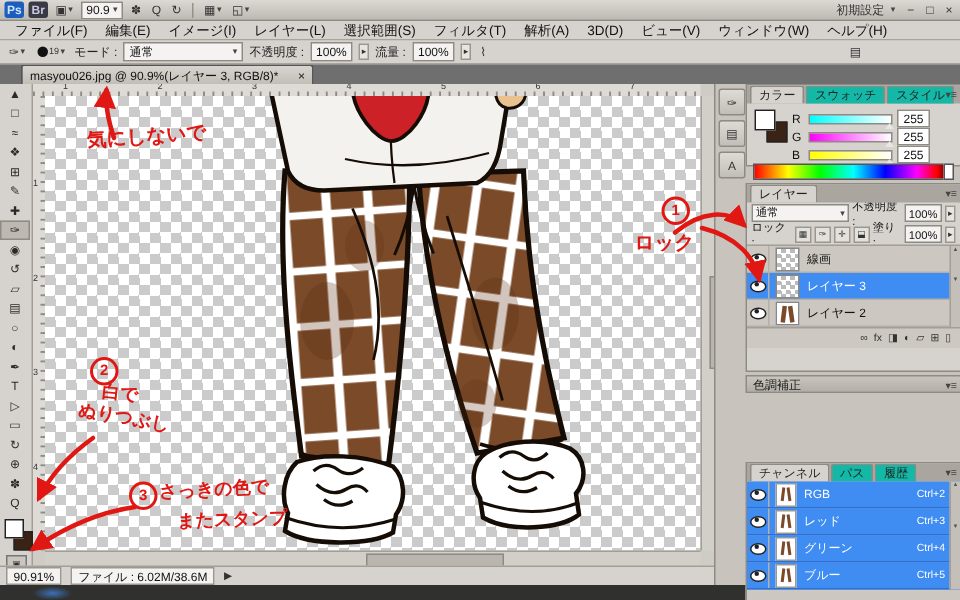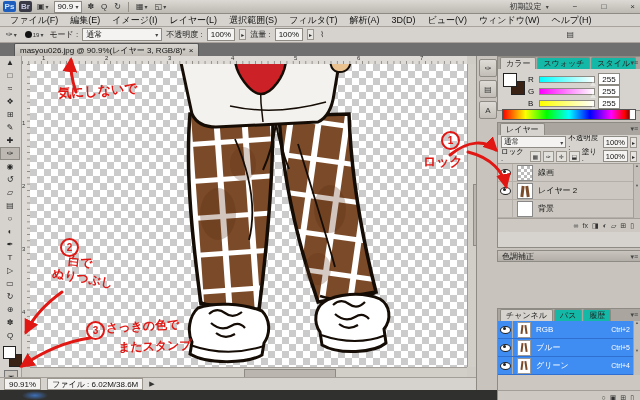--- a/index.html
+++ b/index.html
@@ -14,42 +14,42 @@
     display:flex;align-items:center;gap:3px;padding:0 3px;box-sizing:border-box;}
   .appicon{height:11px;min-width:13px;display:flex;align-items:center;justify-content:center;
     font-size:8px;border-radius:2px;}
   .ps-badge{background:#1d5dbd;color:#cfe4ff;font-weight:bold;}
   .br-badge{background:#3a3a46;color:#c8c8e0;font-weight:bold;}
   .barbtn{color:#333;font-size:8px;padding:0 2px;display:flex;align-items:center;gap:1px;}
   .zoombox{background:#f4f3f1;border:1px solid #8e8a84;height:10px;padding:0 3px;
     font-size:8px;display:flex;align-items:center;}
   .caret{font-size:6px;color:#444;}
   .bar-sep{width:1px;height:10px;background:#979289;margin:0 2px;}
-  #workspace-area{margin-left:auto;display:flex;align-items:center;gap:20px;}
+  #workspace-area{margin-left:auto;display:flex;align-items:center;gap:4px;}
   .winbtn{font-size:8px;color:#333;padding:0 2px;}
   
   #menu-bar{left:0;top:14px;width:640px;height:13px;background:#d6d3ce;
     border-bottom:1px solid #a8a49d;display:flex;align-items:center;padding-left:4px;box-sizing:border-box;}
   .menu-item{padding:0 6px;font-size:9px;white-space:nowrap;}
   
   #options-bar{left:0;top:27px;width:640px;height:16px;background:#d6d3ce;
     border-bottom:1px solid #a8a49d;display:flex;align-items:center;gap:4px;
     padding:0 4px;box-sizing:border-box;font-size:8px;}
   .opt-field{background:#f4f3f1;border:1px solid #8e8a84;height:11px;display:flex;
     align-items:center;padding:0 3px;gap:2px;}
   .opt-label{color:#222;}
   .brush-dot{width:7px;height:7px;border-radius:50%;background:#111;display:inline-block;}
   .spin{font-size:6px;color:#333;border:1px solid #9b968e;background:#e7e5e1;
     padding:0 1px;height:9px;display:flex;align-items:center;}
   
   #tab-bar{left:0;top:43px;width:640px;height:13px;background:#6f6f6f;
     display:flex;align-items:flex-end;box-sizing:border-box;}
   #doc-tab{margin-left:14px;height:12px;background:linear-gradient(#d8d5d0,#c2beb7);
     border:1px solid #555;border-bottom:none;display:flex;align-items:center;
-    padding:0 5px;gap:3px;font-size:8px;border-radius:2px 2px 0 0;}
+    padding:0 5px;gap:13px;font-size:8px;border-radius:2px 2px 0 0;}
   
   #toolbar{left:0;top:56px;width:22px;height:334px;background:#d6d3ce;
     border-right:1px solid #a39f98;box-sizing:border-box;}
   .tool{width:20px;height:13px;display:flex;align-items:center;justify-content:center;}
   .tool.selected{background:#bdb9b2;border:1px solid #8e8a84;box-sizing:border-box;}
   .tool-glyph{font-size:8px;color:#2a2a2a;line-height:1;}
   #swatches{left:3px;top:290px;width:18px;height:20px;position:absolute;}
   #bg-swatch{position:absolute;left:6px;top:8px;width:11px;height:11px;border:1px solid #222;}
   #fg-swatch{position:absolute;left:0;top:0;width:11px;height:11px;border:1px solid #222;background:#fff;}
   #quickmask-btn{position:absolute;left:4px;top:314px;width:12px;height:10px;
@@ -474,32 +474,34 @@
       <span class="spin">▸</span>
     </div>
     <div id="layers-list" style="position:relative">
       <div class="layer-row">
           <div class="eyebox">
             <div class="eye"></div>
           </div>
           <div class="thumb thumb-checker"></div>
           <span class="layer-label">線画</span>
         </div>
+        <div class="layer-row selected">
+          <div class="eyebox">
+            <div class="eye"></div>
+          </div>
+          <div class="thumb thumb-checker"></div>
+          <span class="layer-label">レイヤー 3</span>
+          <span class="lockmark"><span class="lock"></span></span>
+        </div>
         <div class="layer-row">
           <div class="eyebox">
             <div class="eye"></div>
           </div>
           <div class="thumb thumb-art"></div>
           <span class="layer-label">レイヤー 2</span>
-          <span class="lockmark"><span class="lock"></span></span>
-        </div>
-        <div class="layer-row">
-          <div class="eyebox"></div>
-          <div class="thumb thumb-white"></div>
-          <span class="layer-label">背景</span>
           <span class="lockmark"><span class="lock"></span></span>
         </div>
         <div class="vtrack">▲<br><br><br><br><br>▼</div>
     </div>
     <div class="btnrow" id="layers-buttons">
         <span class="pbtn">∞</span>
         <span class="pbtn">fx</span>
         <span class="pbtn">◨</span>
         <span class="pbtn">◐</span>
         <span class="pbtn">▱</span>
@@ -527,30 +529,38 @@
           </div>
           <div class="chan-thumb"></div>
           <span class="chan-label">RGB</span>
           <span class="chan-short">Ctrl+2</span>
         </div>
         <div class="chan-row">
           <div class="eyebox">
             <div class="eye"></div>
           </div>
           <div class="chan-thumb"></div>
-          <span class="chan-label">ブルー</span>
-          <span class="chan-short">Ctrl+5</span>
+          <span class="chan-label">レッド</span>
+          <span class="chan-short">Ctrl+3</span>
         </div>
         <div class="chan-row">
           <div class="eyebox">
             <div class="eye"></div>
           </div>
           <div class="chan-thumb"></div>
           <span class="chan-label">グリーン</span>
           <span class="chan-short">Ctrl+4</span>
+        </div>
+        <div class="chan-row">
+          <div class="eyebox">
+            <div class="eye"></div>
+          </div>
+          <div class="chan-thumb"></div>
+          <span class="chan-label">ブルー</span>
+          <span class="chan-short">Ctrl+5</span>
         </div>
         <div class="vtrack">▲<br><br><br><br><br><br><br>▼</div>
     </div>
     <div id="chan-gap"></div>
     <div class="btnrow" id="channels-buttons">
         <span class="pbtn">○</span>
         <span class="pbtn">▣</span>
         <span class="pbtn">⊞</span>
         <span class="pbtn">▯</span>
       </div>

